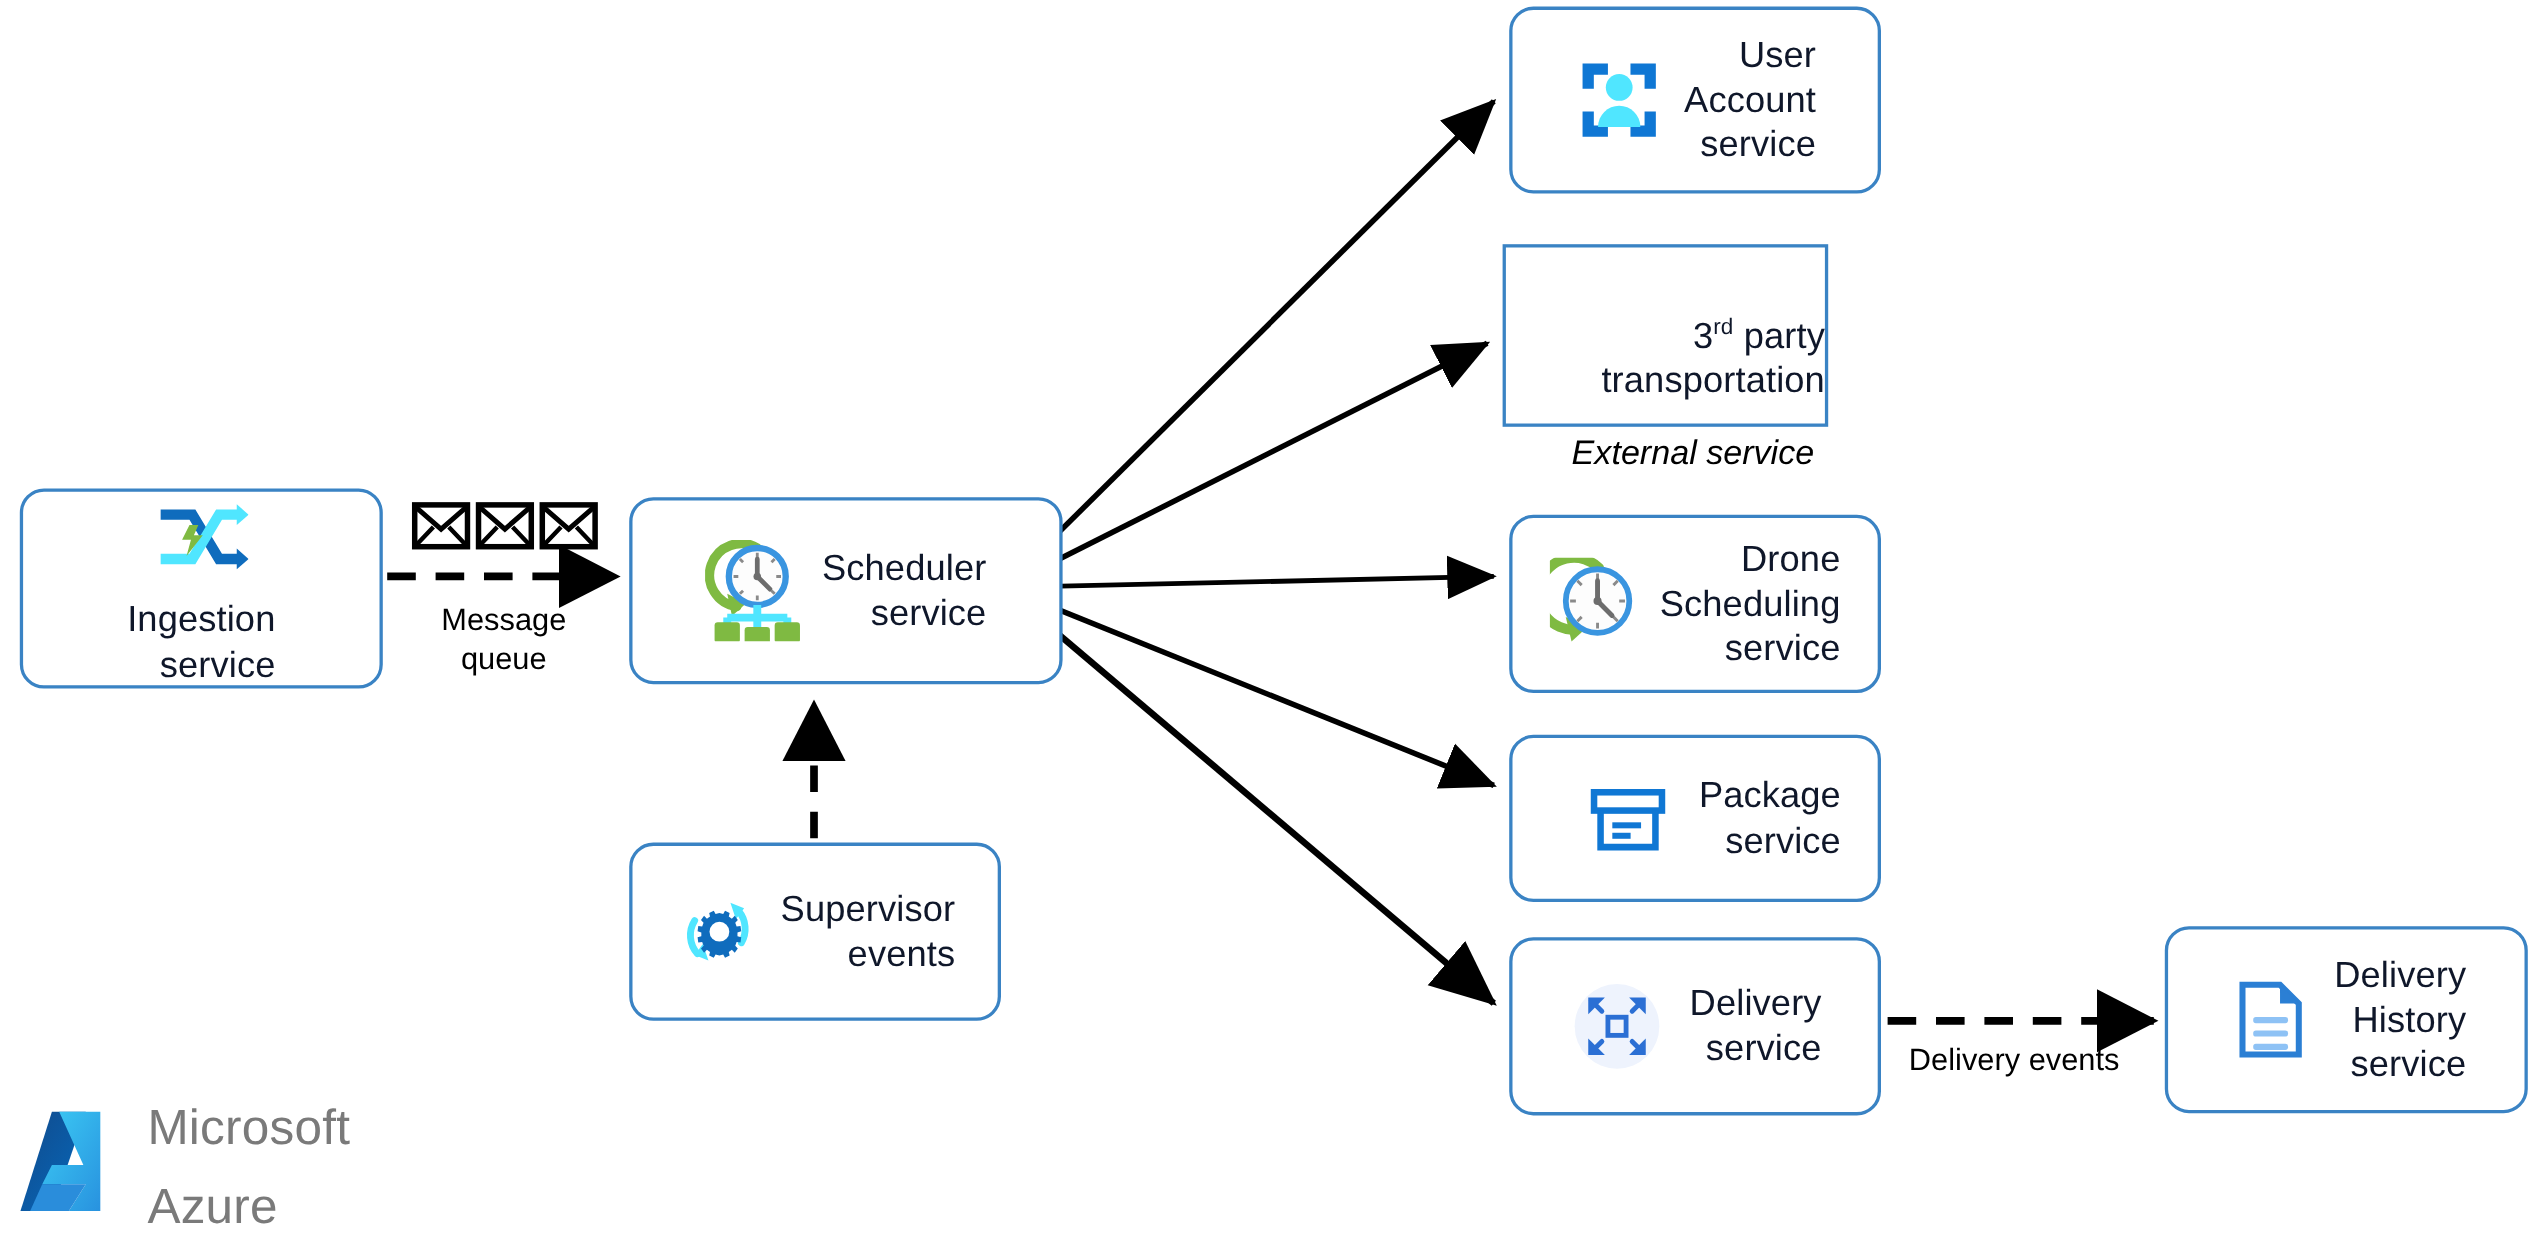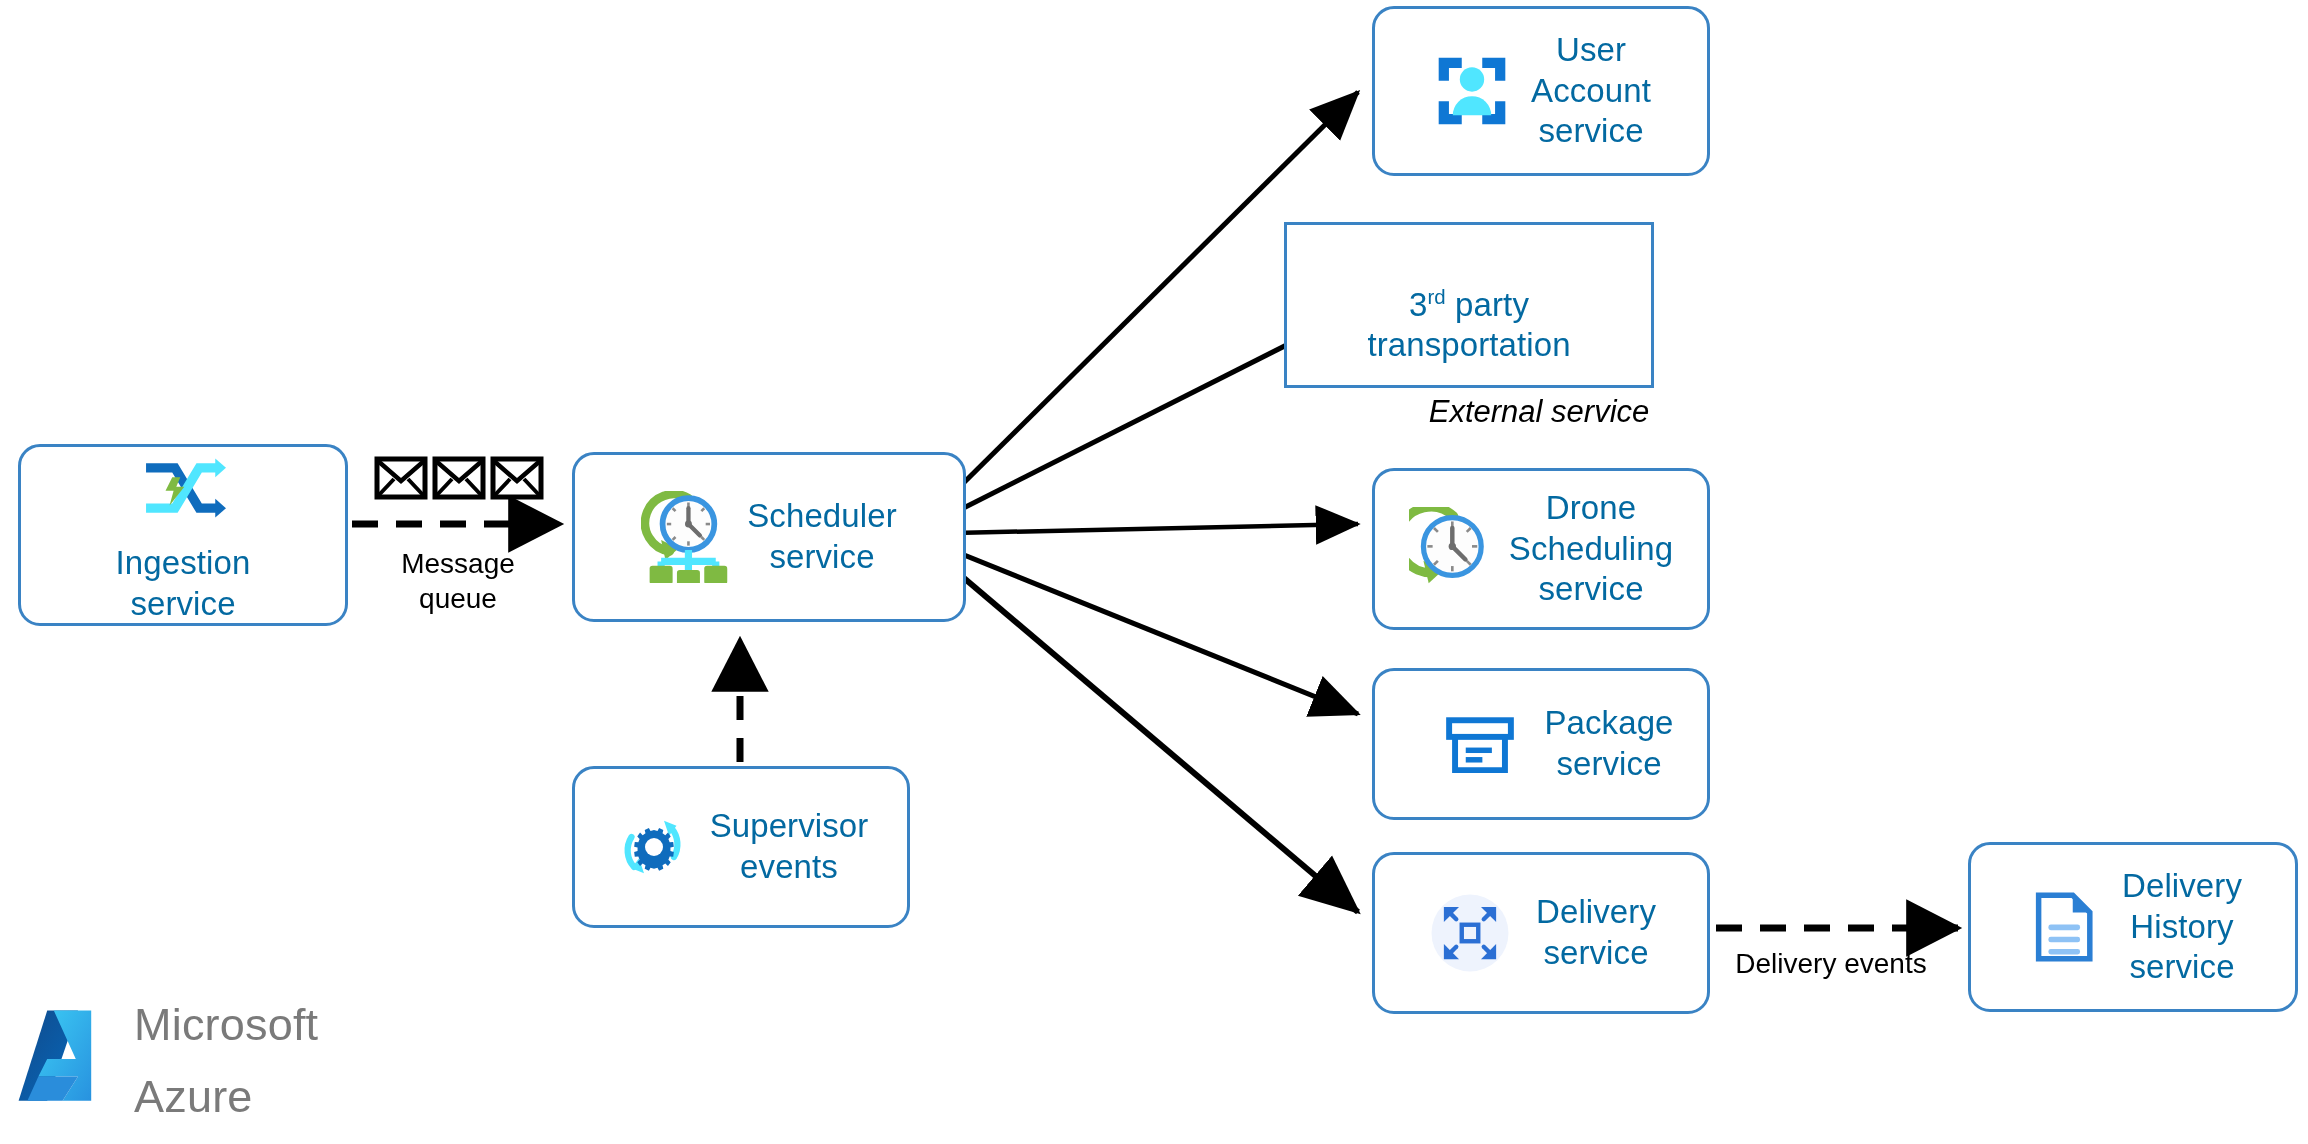--- a/index.html
+++ b/index.html
@@ -37,22 +37,22 @@
   .node.rounded { border-radius: 22px; }
   .node.square  { border-radius: 0; }
   .node-icon {
     flex: 0 0 auto;
     display: flex;
     align-items: center;
     justify-content: center;
   }
   .node-label {
     flex: 0 0 auto;
-    text-align: center;
-    color: #0369a1;
+    text-align: right;
+    color: #0f172a;
     font-size: 33px;
     line-height: 1.24;
     white-space: pre-line;
     letter-spacing: 0.1px;
   }
   .node.no-icon .node-label { width: 100%; }
   .sub-caption {
     position: absolute;
     text-align: center;
     font-style: italic;
@@ -229,21 +229,21 @@
         </g>
         <circle cx="32" cy="23" r="9.5" fill="#50e6ff"></circle>
         <path d="M17 51 A15 15 0 0 1 47 51 Z" fill="#50e6ff"></path>
       </svg>
     </div>
     <div class="node-label">User
 Account
 service</div>
   </div>
 
-  <div class="node square no-icon" style="left:1284px; top:222px; width:370px; height:166px;">
+  <div class="node square no-icon" style="left:1366px; top:222px; width:296px; height:166px;">
     <div class="node-label">
       <span>3</span><sup style="font-size:0.62em; line-height:0;">rd</sup><span> party
 transportation</span>
     </div>
   </div>
   <div class="sub-caption" style="left:1366px; top:394px; width:346px;">External service</div>
 
   <div class="node rounded" style="left:1372px; top:468px; width:338px; height:162px; gap:16px;">
     <div class="node-icon">
       <svg width="84" height="84" viewBox="0 0 64 64">

